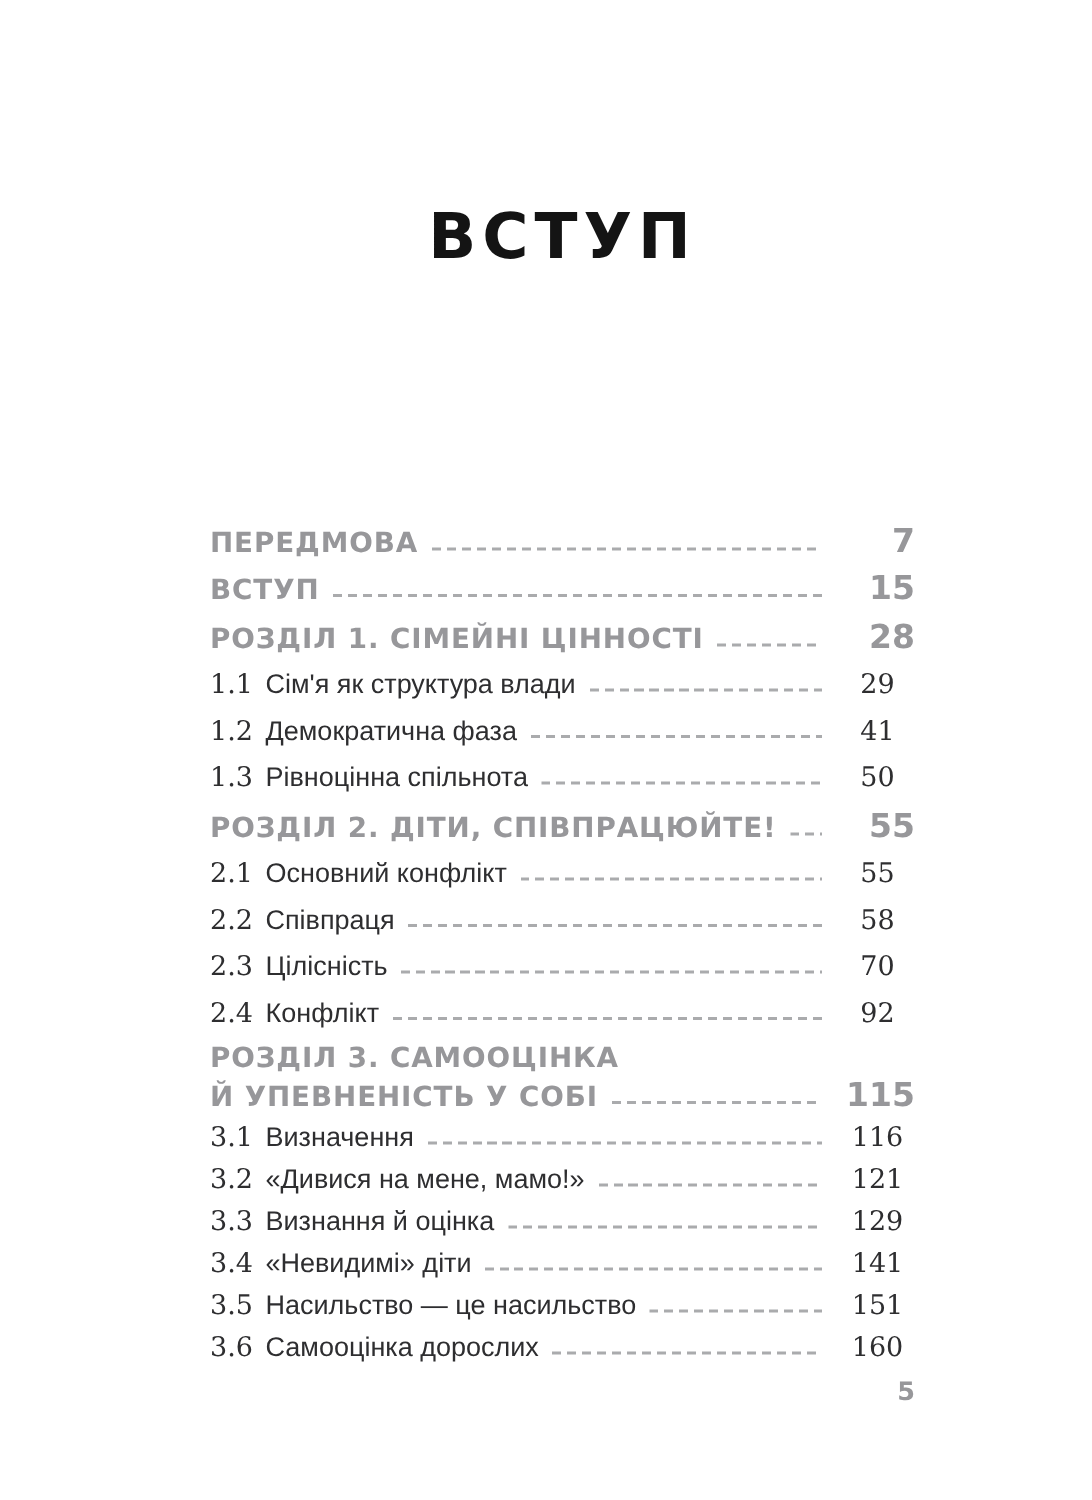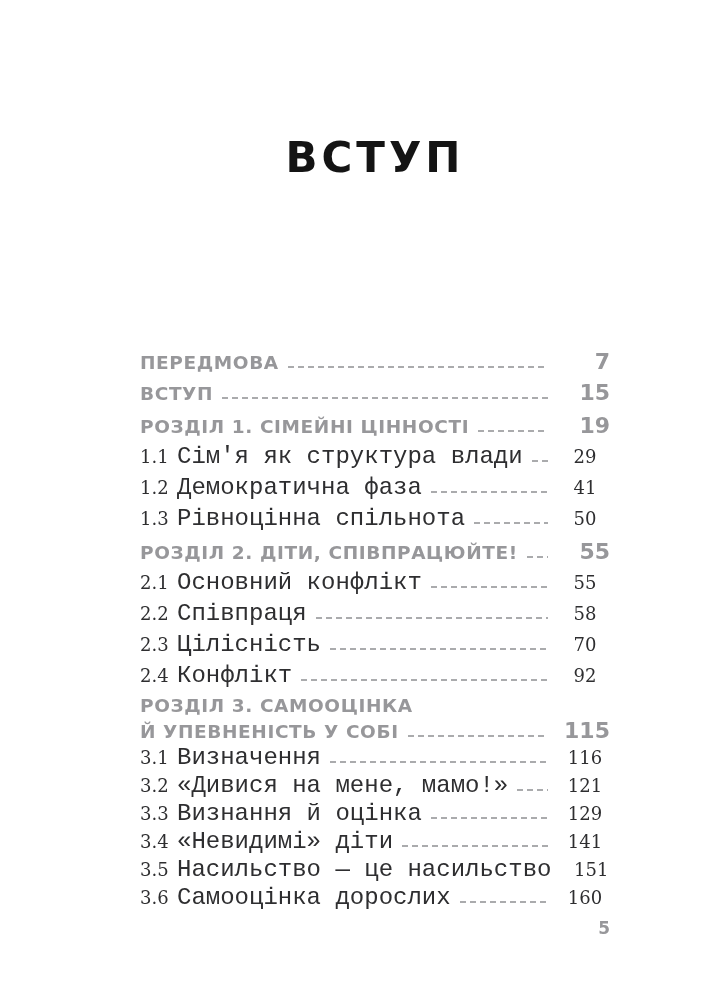--- a/index.html
+++ b/index.html
@@ -45,22 +45,22 @@
   }
   
   .row.entry{height:31px;line-height:31px;}
   .sec3 .row.entry{height:28px;line-height:28px;}
   .entry .num{
     width:37px;flex:0 0 37px;
     font-family:"DejaVu Serif","Liberation Serif",serif;
     font-size:18px;color:#2e2e30;
   }
   .entry .label{
-    font-family:Liberation Mono, monospace;
-    font-size:24px;color:#2e2e30;
+    font-family:Liberation Sans, sans-serif;
+    font-size:18px;color:#2e2e30;
   }
   .entry .pagenum{
     width:50px;text-align:center;
     font-family:"DejaVu Serif","Liberation Serif",serif;
     font-size:18px;color:#2e2e30;
   }
   .leader{
     flex:1 1 auto;
     height:2.5px;
     margin:0 12px 0 9px;
@@ -97,21 +97,21 @@
   <div class="row head">
     <span class="head-label">ВСТУП</span>
     <span class="leader"></span>
     <span class="head-page">15</span>
   </div>
 
   <div class="sec1">
     <div class="row head gap-s1">
       <span class="head-label">РОЗДІЛ 1. СІМЕЙНІ ЦІННОСТІ</span>
       <span class="leader"></span>
-      <span class="head-page">19</span>
+      <span class="head-page">28</span>
     </div>
     <div class="row entry">
       <span class="num">1.1</span>
       <span class="label">Сім'я як структура влади</span>
       <span class="leader"></span>
       <span class="pagenum">29</span>
     </div>
     <div class="row entry">
       <span class="num">1.2</span>
       <span class="label">Демократична фаза</span>

